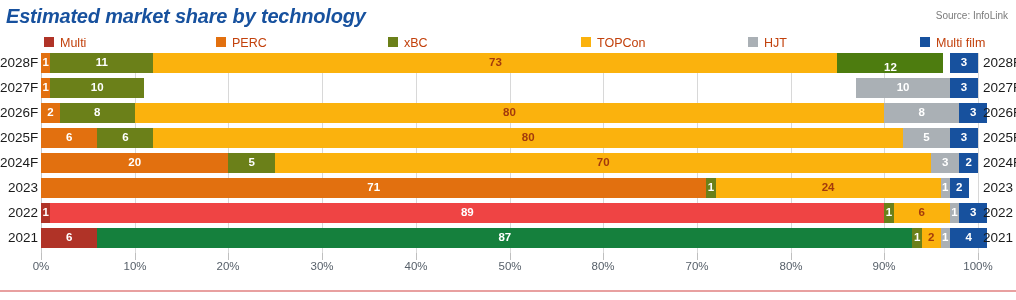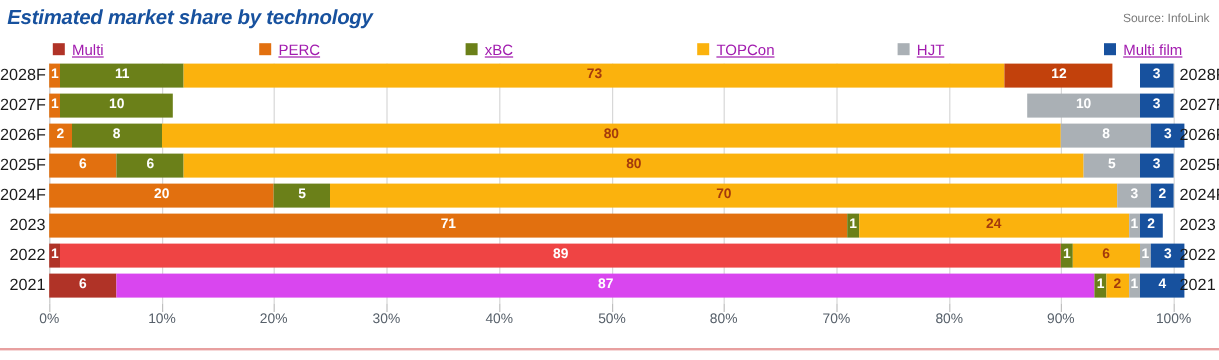--- a/index.html
+++ b/index.html
@@ -6,38 +6,38 @@
   body{
     width:1016px;height:300px;background:#ffffff;
     font-family:"Liberation Sans",sans-serif;
     overflow:hidden;position:relative;
   }
   #chart-root{position:absolute;left:0;top:0;width:1016px;height:300px;}
 
   
   .title{
     position:absolute;left:6px;top:5px;
-    font-size:17px;font-weight:bold;font-style:italic;
+    font-size:20px;font-weight:bold;font-style:italic;
     color:#17519E;letter-spacing:-0.2px;white-space:nowrap;
   }
   .source{
     position:absolute;right:8px;top:10px;
     font-size:10px;color:#7A7A7A;white-space:nowrap;
   }
 
   
   .legend{position:absolute;left:0;top:33px;width:1016px;height:16px;}
   .legend-item{position:absolute;top:0;height:16px;white-space:nowrap;}
   .legend-swatch{
     display:inline-block;width:10px;height:10px;vertical-align:middle;
     margin-right:6px;position:relative;top:-1px;
   }
   .legend-label{
     display:inline-block;vertical-align:middle;
-    font-size:12.5px;color:#a21caf;text-decoration:underline;
+    font-size:12.5px;color:#c2410c;
   }
 
   
   .plot{
     position:absolute;left:41px;top:53px;
     width:937px;height:200px;
   }
   .gridline{
     position:absolute;top:0;bottom:0;width:1px;
     background:#D8D8D8;
@@ -111,21 +111,21 @@
         <div class="bar">
           <div class="seg" style="left: 0px; width: 9.37px; background: rgb(226, 112, 15); color: rgb(255, 255, 255);">
             <span>1</span>
           </div>
           <div class="seg" style="left: 9.37px; width: 103.07px; background: rgb(107, 128, 25); color: rgb(255, 255, 255);">
             <span>11</span>
           </div>
           <div class="seg" style="left: 112.44px; width: 684.01px; background: rgb(251, 178, 13); color: rgb(163, 58, 12);">
             <span>73</span>
           </div>
-          <div class="seg" style="left: 796.45px; width: 90px; background: #c2410c; color: rgb(255, 255, 255);">
+          <div class="seg" style="left: 796.45px; width: 106px; background: #4d7c0f; color: rgb(255, 255, 255); align-items: flex-end;">
             <span>12</span>
           </div>
           <div class="seg" style="left: 908.89px; width: 28.11px; background: rgb(23, 81, 158); color: rgb(255, 255, 255);">
             <span>3</span>
           </div>
         </div>
       </div>
       <div class="row" style="top: 25px;">
         <div class="bar">
           <div class="seg" style="left: 0px; width: 9.37px; background: rgb(226, 112, 15); color: rgb(255, 255, 255);">
@@ -238,21 +238,21 @@
           <div class="seg" style="left: 918.26px; width: 28.11px; background: rgb(23, 81, 158); color: rgb(255, 255, 255);">
             <span>3</span>
           </div>
         </div>
       </div>
       <div class="row" style="top: 175px;">
         <div class="bar">
           <div class="seg" style="left: 0px; width: 56.22px; background: rgb(176, 51, 39); color: rgb(255, 255, 255);">
             <span>6</span>
           </div>
-          <div class="seg" style="left: 56.22px; width: 815.19px; background: #d946ef; color: rgb(255, 255, 255);">
+          <div class="seg" style="left: 56.22px; width: 815.19px; background: #15803d; color: rgb(255, 255, 255);">
             <span>87</span>
           </div>
           <div class="seg" style="left: 871.41px; width: 9.37px; background: rgb(107, 128, 25); color: rgb(255, 255, 255);">
             <span>1</span>
           </div>
           <div class="seg" style="left: 880.78px; width: 18.74px; background: rgb(251, 178, 13); color: rgb(163, 58, 12);">
             <span>2</span>
           </div>
           <div class="seg" style="left: 899.52px; width: 9.37px; background: rgb(170, 176, 181); color: rgb(255, 255, 255);">
             <span>1</span>

